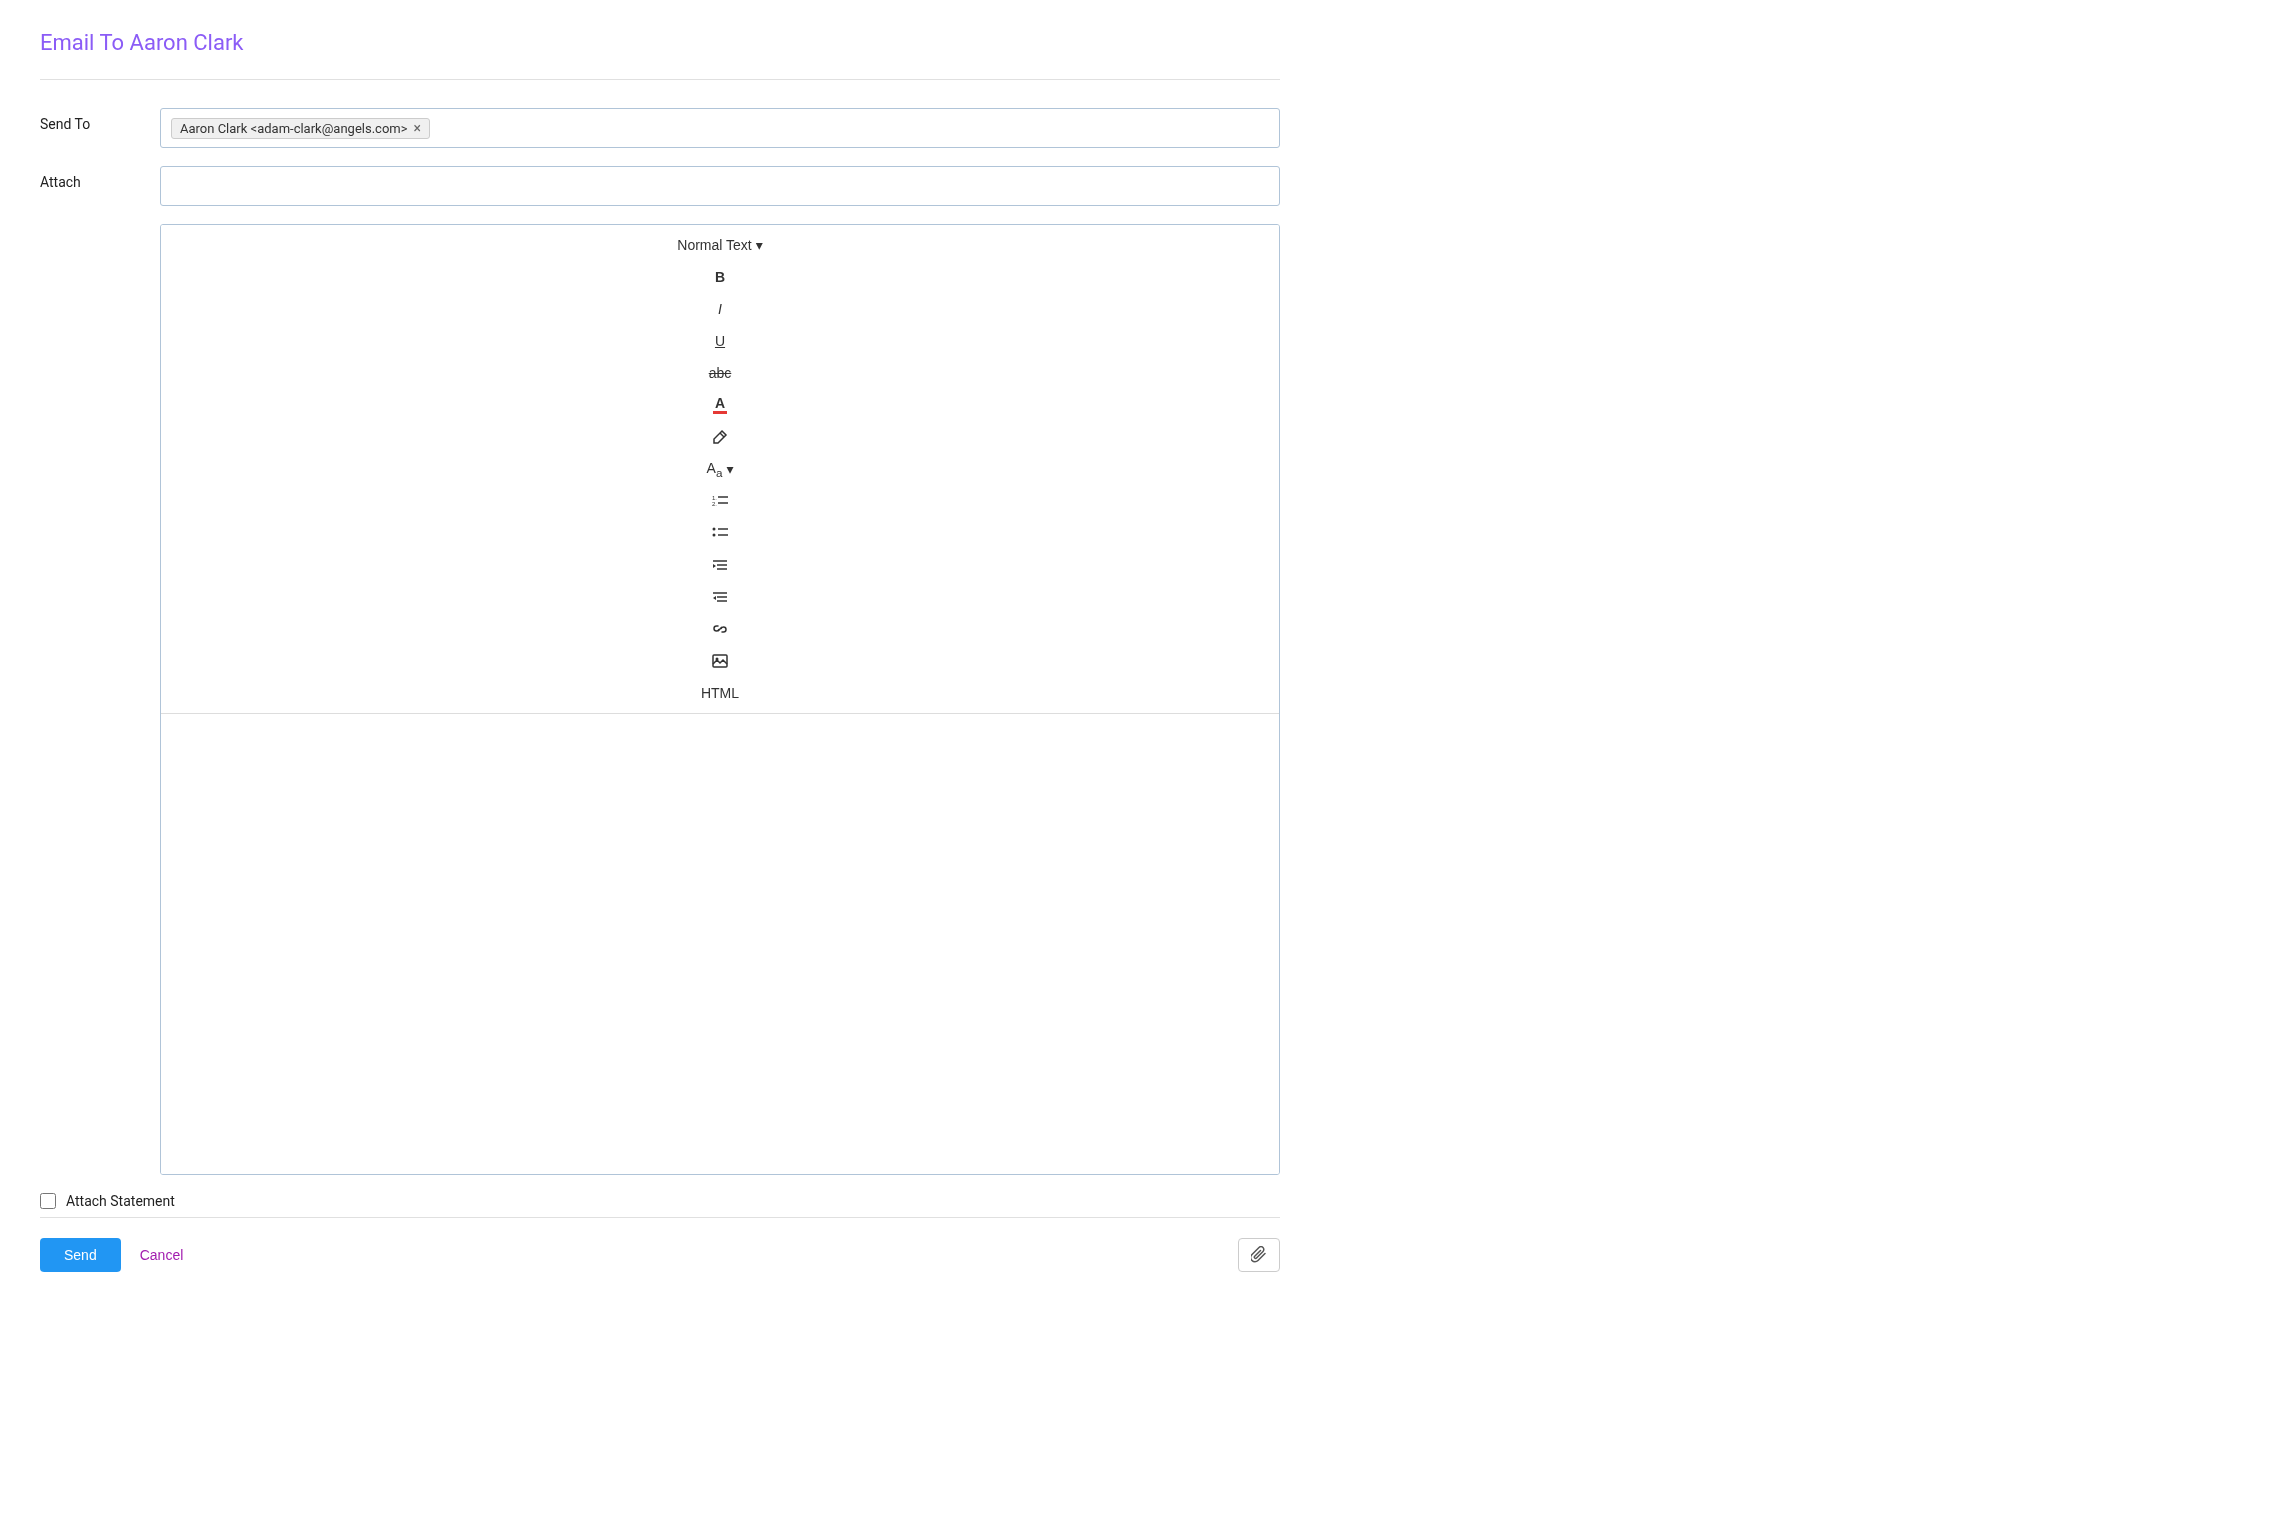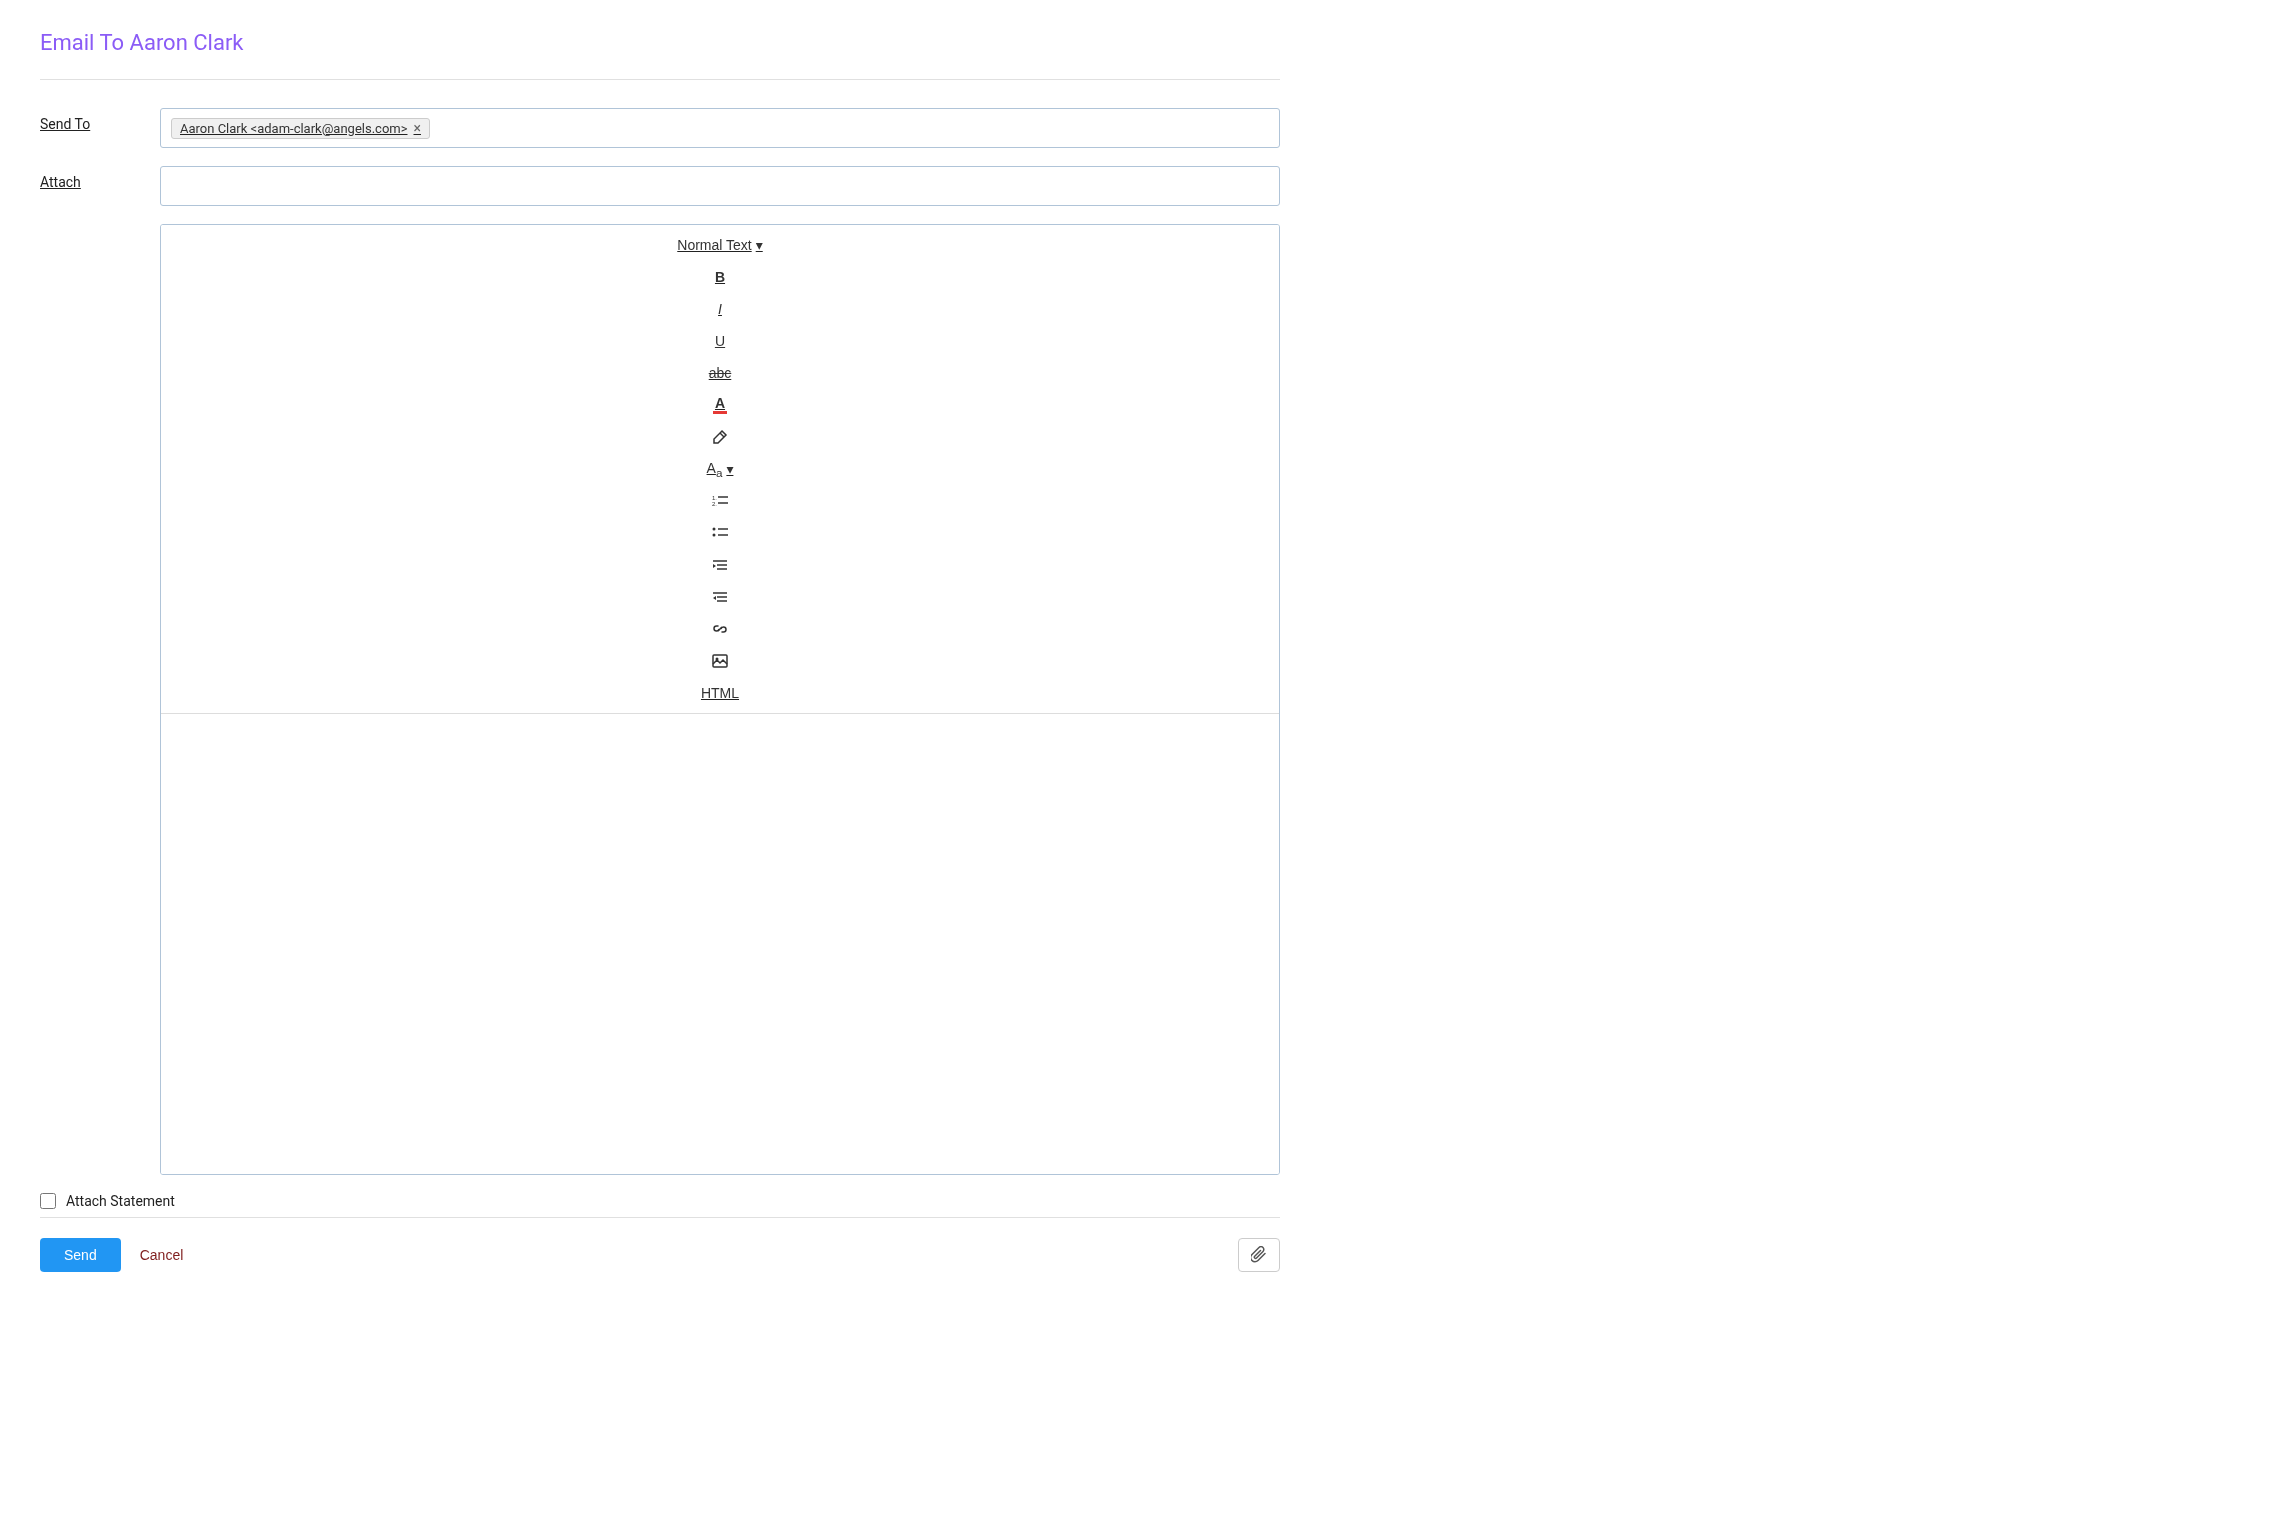--- a/index.html
+++ b/index.html
@@ -28,21 +28,20 @@
     .divider {
       border: none;
       border-top: 1px solid #e0e0e0;
       margin-bottom: 28px;
     }
 
     .form-row {
       display: flex;
       align-items: flex-start;
       margin-bottom: 18px;
-      text-decoration: underline;
     }
 
     .form-label {
       width: 120px;
       padding-top: 8px;
       font-size: 14px;
       color: #222;
       flex-shrink: 0;
     }
 
@@ -195,21 +194,21 @@
       border-radius: 4px;
       padding: 9px 24px;
       font-size: 14px;
       cursor: pointer;
       font-weight: 500;
     }
 
     .btn-cancel {
       background: none;
       border: none;
-      color: #7f1d1d;
+      color: #a21caf;
       font-size: 14px;
       cursor: pointer;
       padding: 9px 16px;
     }
 
     .btn-attach-file {
       background: none;
       border: 1px solid #ccc;
       border-radius: 4px;
       padding: 7px 12px;

